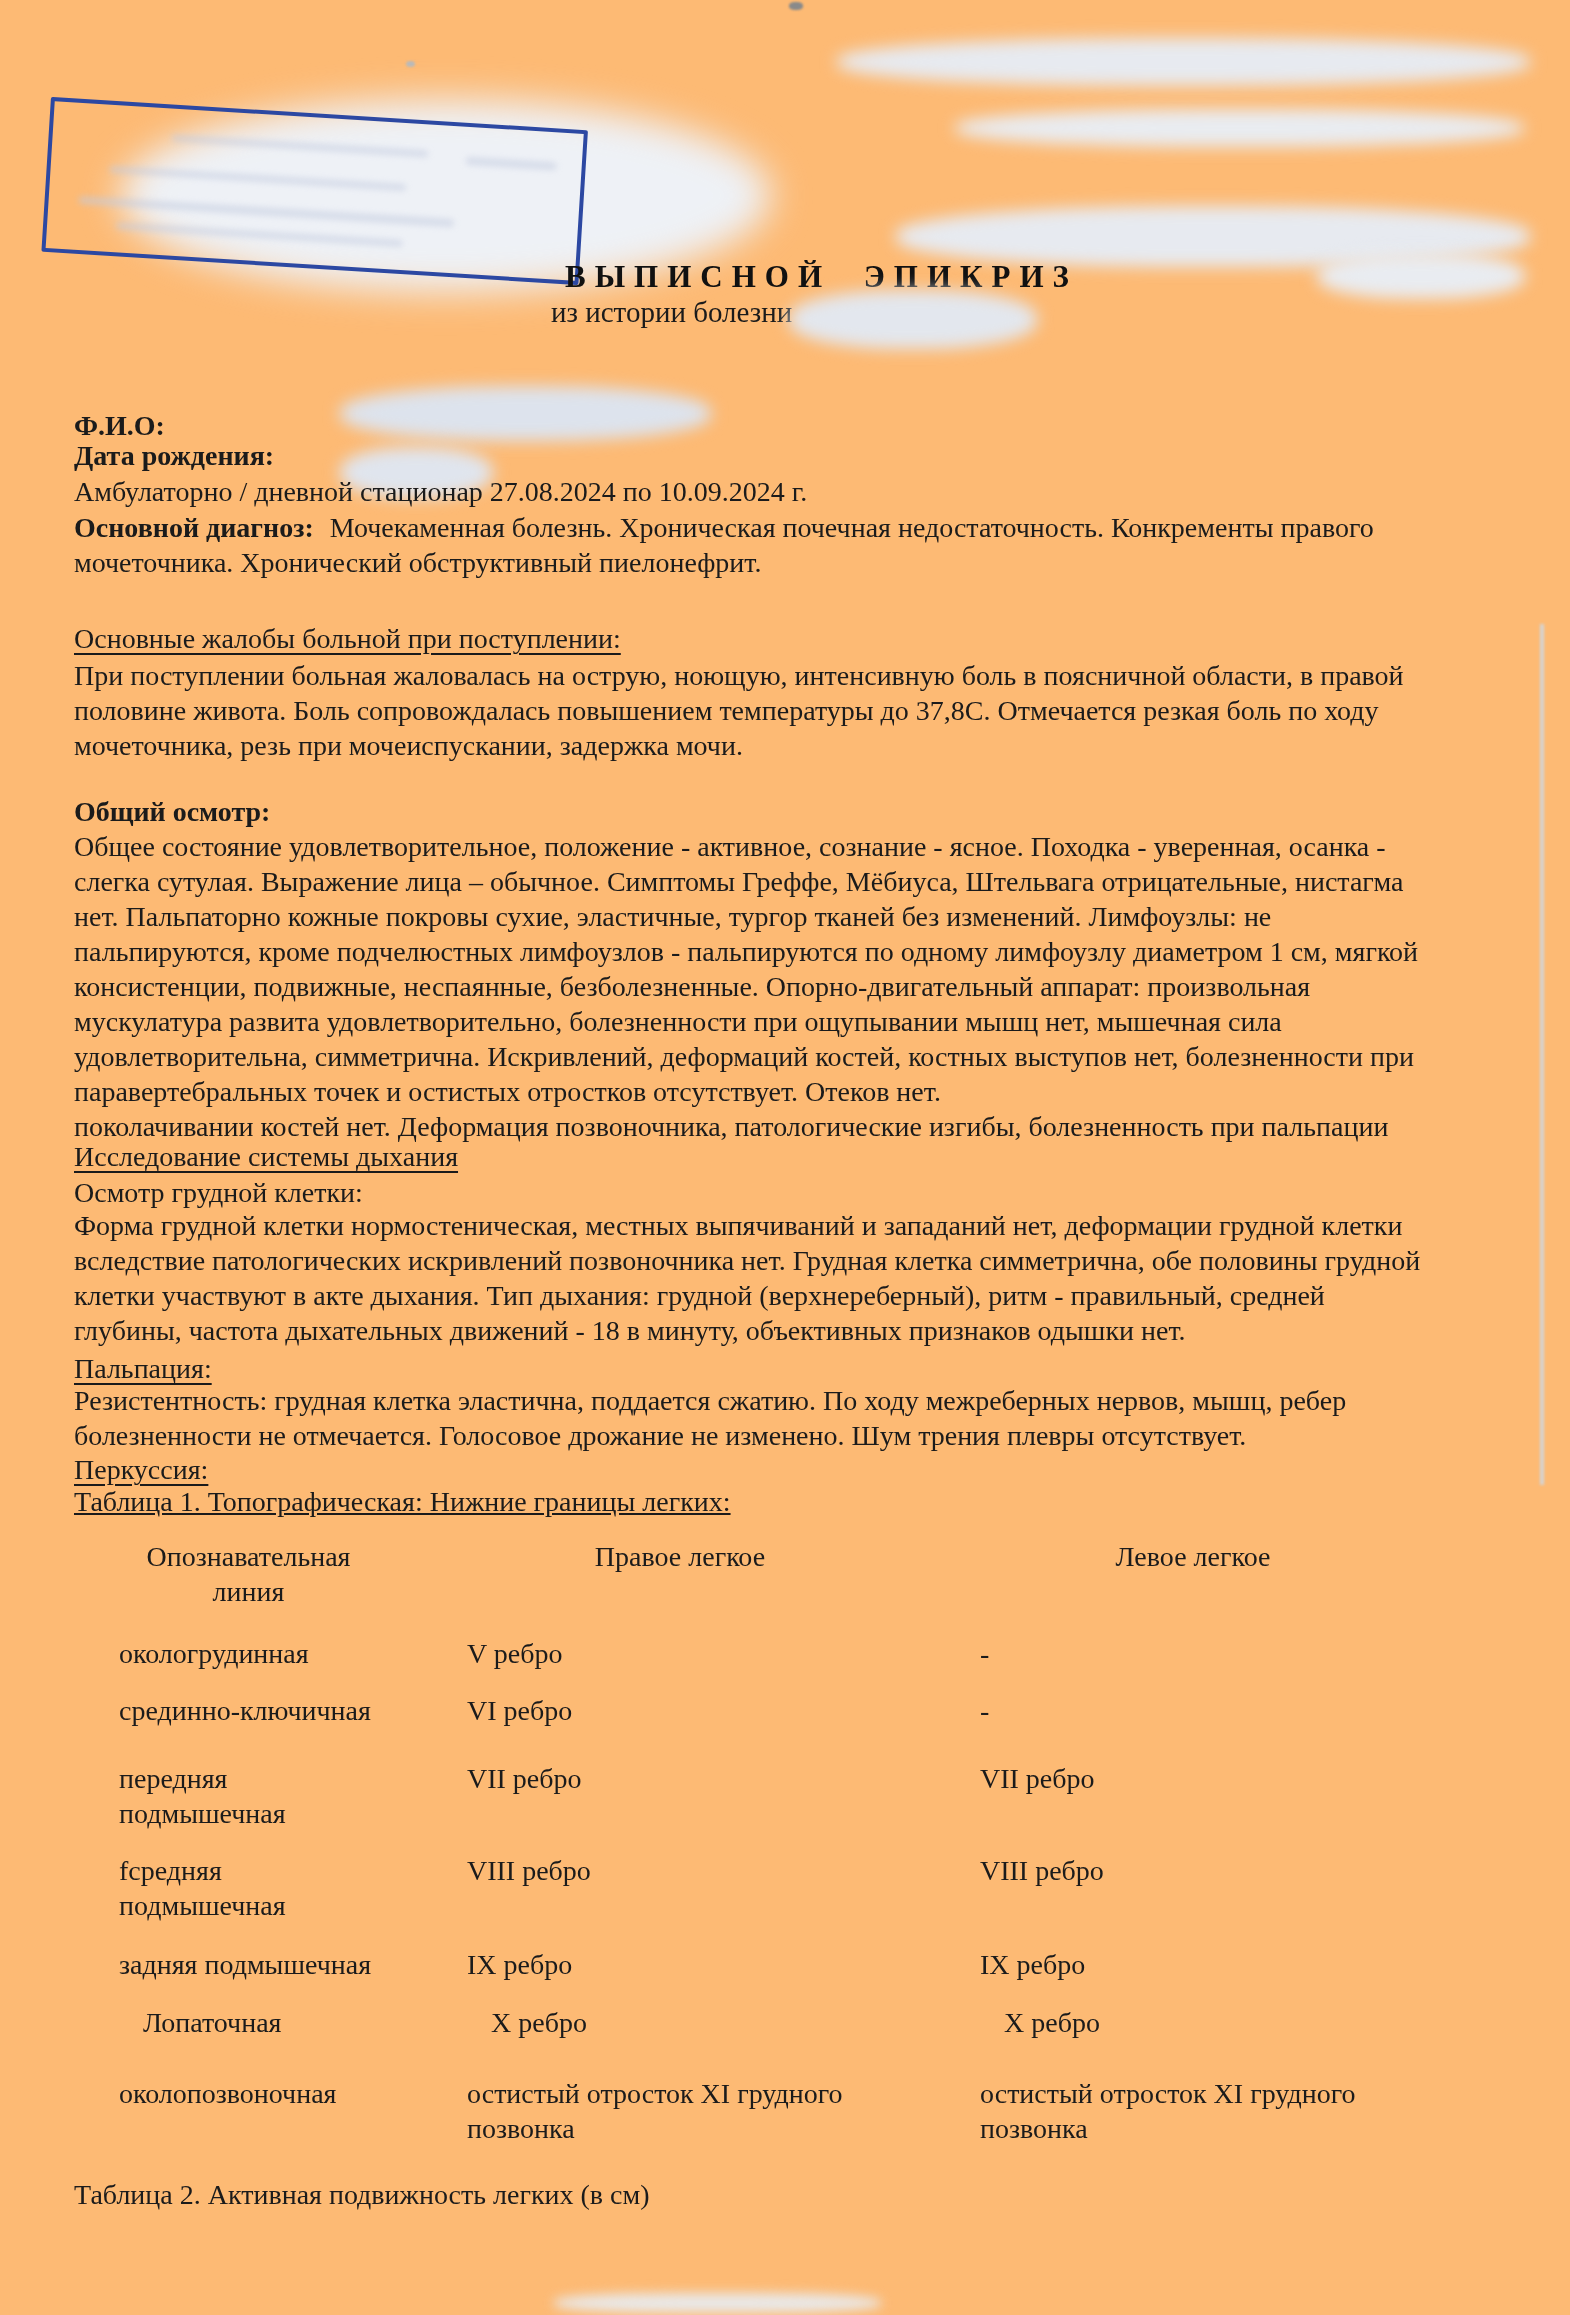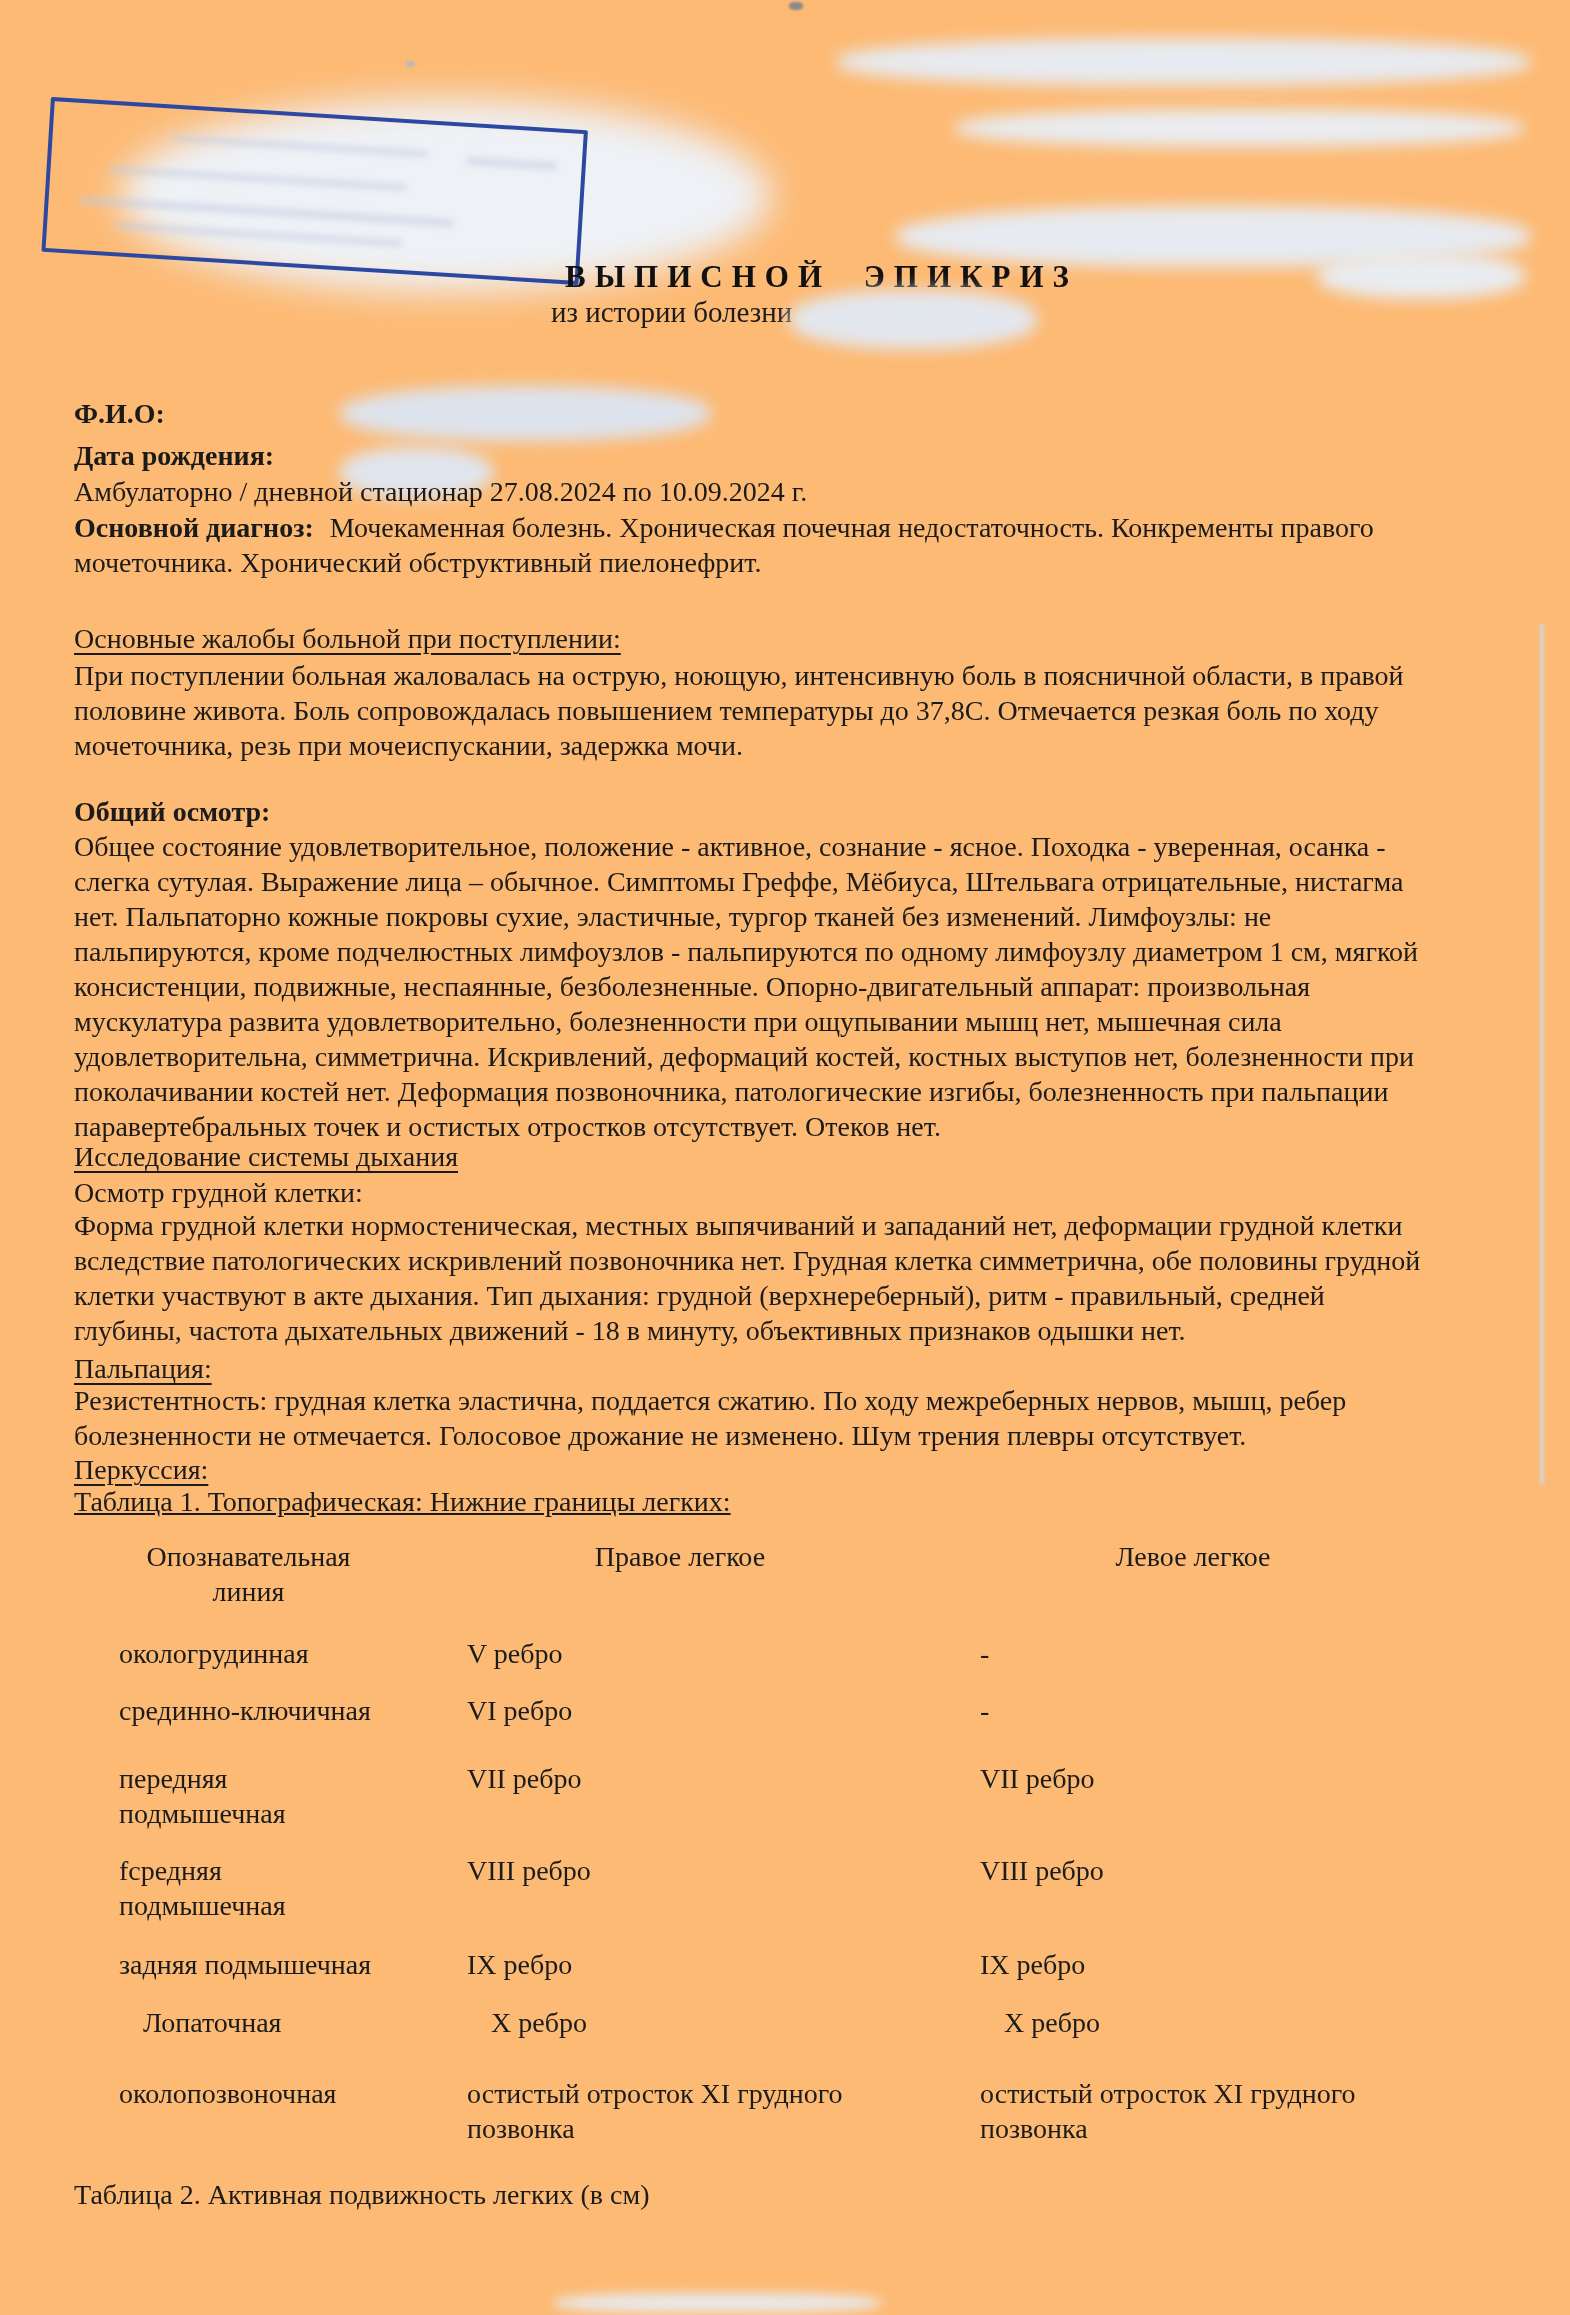--- a/index.html
+++ b/index.html
@@ -70,21 +70,21 @@
     <div class="sline sl2"></div>
     <div class="sline sl3"></div>
     <div class="sline sl4"></div>
     <div class="sline sl5"></div>
   </div>
 
   <div class="title">ВЫПИСНОЙ ЭПИКРИЗ</div>
   <div class="subtitle">из истории болезни</div>
   <div class="blob sub-blob"></div>
 
-  <div class="para ln bold" style="top:396px;">Ф.И.О:</div>
+  <div class="para ln bold" style="top:408px;">Ф.И.О:</div>
   <div class="blob fio-blob"></div>
   <div class="para ln bold" style="top:438px;">Дата рождения:</div>
   <div class="blob dob-blob"></div>
   <div class="para ln" style="top:474px;">Амбулаторно / дневной стационар 27.08.2024 по 10.09.2024 г.</div>
 
   <div class="para" style="top:510px;">
     <div class="ln"><span class="bold">Основной диагноз:</span><span class="diag-rest">Мочекаменная болезнь. Хроническая почечная недостаточность. Конкременты правого</span></div>
     <div class="ln">мочеточника. Хронический обструктивный пиелонефрит.</div>
   </div>
 
@@ -97,22 +97,22 @@
 
   <div class="para ln bold" style="top:794px;">Общий осмотр:</div>
   <div class="para" style="top:829px;">
     <div class="ln">Общее состояние удовлетворительное, положение - активное, сознание - ясное. Походка - уверенная, осанка -</div>
     <div class="ln">слегка сутулая. Выражение лица – обычное. Симптомы Греффе, Мёбиуса, Штельвага отрицательные, нистагма</div>
     <div class="ln">нет. Пальпаторно кожные покровы сухие, эластичные, тургор тканей без изменений. Лимфоузлы: не</div>
     <div class="ln">пальпируются, кроме подчелюстных лимфоузлов - пальпируются по одному лимфоузлу диаметром 1 см, мягкой</div>
     <div class="ln">консистенции, подвижные, неспаянные, безболезненные. Опорно-двигательный аппарат: произвольная</div>
     <div class="ln">мускулатура развита удовлетворительно, болезненности при ощупывании мышц нет, мышечная сила</div>
     <div class="ln">удовлетворительна, симметрична. Искривлений, деформаций костей, костных выступов нет, болезненности при</div>
+    <div class="ln">паравертебральных точек и остистых отростков отсутствует. Отеков нет.</div>
     <div class="ln">поколачивании костей нет. Деформация позвоночника, патологические изгибы, болезненность при пальпации</div>
-    <div class="ln">паравертебральных точек и остистых отростков отсутствует. Отеков нет.</div>
   </div>
 
   <div class="para ln und" style="top:1139px;">Исследование системы дыхания</div>
   <div class="para ln" style="top:1175px;">Осмотр грудной клетки:</div>
   <div class="para" style="top:1208px;">
     <div class="ln">Форма грудной клетки нормостеническая, местных выпячиваний и западаний нет, деформации грудной клетки</div>
     <div class="ln">вследствие патологических искривлений позвоночника нет. Грудная клетка симметрична, обе половины грудной</div>
     <div class="ln">клетки участвуют в акте дыхания. Тип дыхания: грудной (верхнереберный), ритм - правильный, средней</div>
     <div class="ln">глубины, частота дыхательных движений - 18 в минуту, объективных признаков одышки нет.</div>
   </div>

